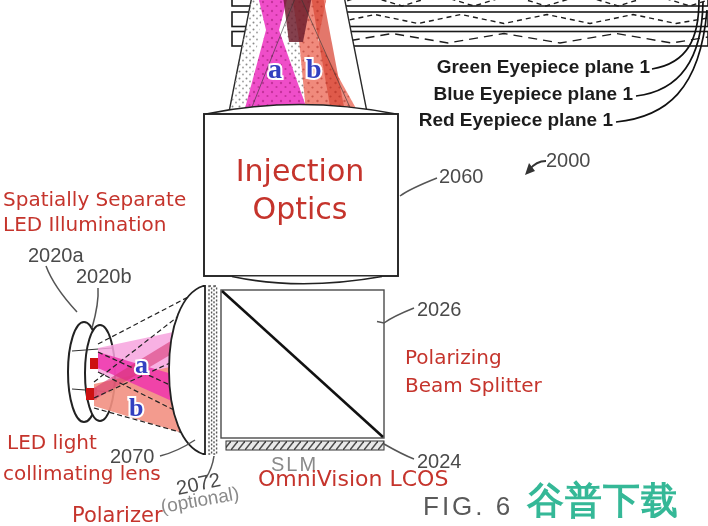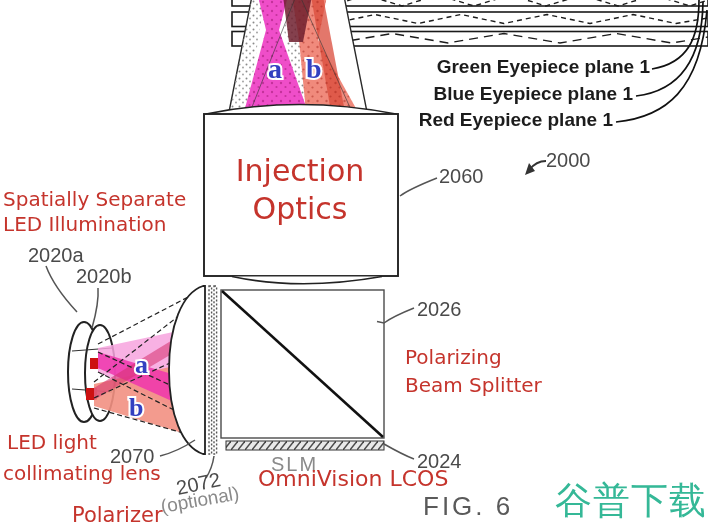--- a/index.html
+++ b/index.html
@@ -8,22 +8,22 @@
   svg{position:absolute;left:0;top:0;}
   text{user-select:none;}
   .patent-num{font-family:"Liberation Sans",sans-serif;fill:#4a4a4a;font-size:20px;}
   .eyelabel{font-family:"Liberation Sans",sans-serif;fill:#1c1c1c;font-size:19px;font-weight:600;}
   .redlab{font-family:"DejaVu Sans",sans-serif;fill:#c5342c;}
   .bluelab{font-family:"Liberation Serif",serif;font-weight:bold;fill:#3340c0;
            paint-order:stroke;stroke:#ffffff;stroke-width:4px;}
   .graylab{font-family:"Liberation Sans",sans-serif;fill:#8a8a8a;}
   .figcap{font-family:"Liberation Sans",sans-serif;fill:#5a5a5a;font-size:26px;letter-spacing:3px;}
   #watermark{position:absolute;left:527px;top:482px;width:180px;
-             font-family:"DejaVu Sans",sans-serif;font-weight:normal;font-size:37px;
-             color:#35b897;letter-spacing:1px;line-height:1;text-align:right;}
+             font-family:"DejaVu Sans",sans-serif;font-weight:bold;font-size:37px;
+             color:#35b897;letter-spacing:1px;line-height:1;}
 </style>
 </head>
 <body>
 
 <div id="stage">
 <svg width="708" height="526" viewBox="0 0 708 526">
   <defs>
     <pattern id="stip" width="7" height="7" patternUnits="userSpaceOnUse">
       <circle cx="1.5" cy="1.5" r="1" fill="#8a8a8a"></circle>
       <circle cx="5" cy="4.5" r="0.9" fill="#9a9a9a"></circle>

